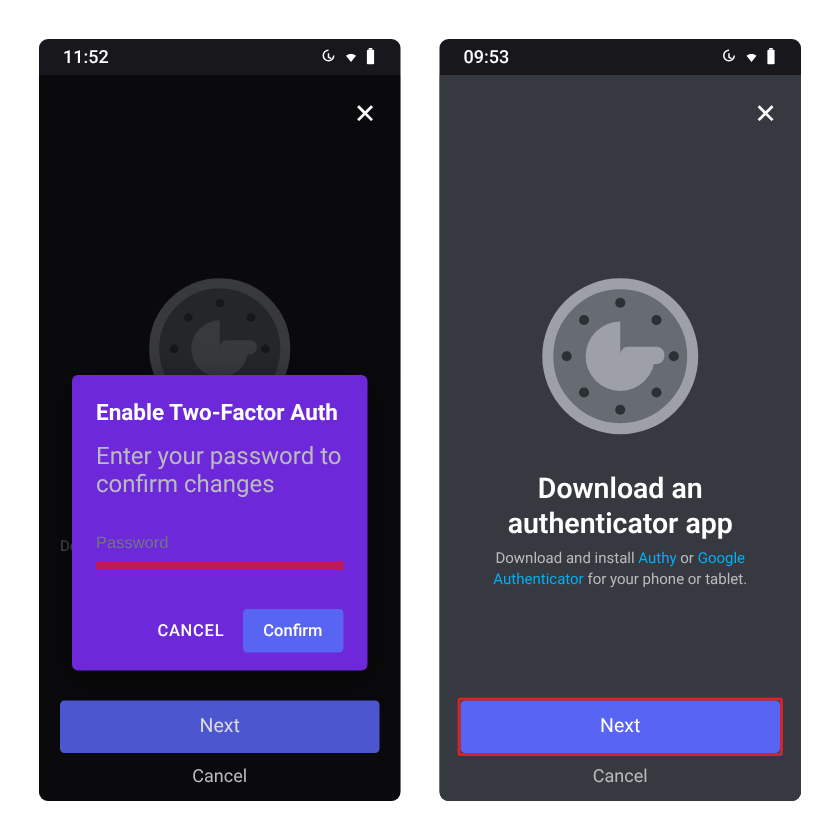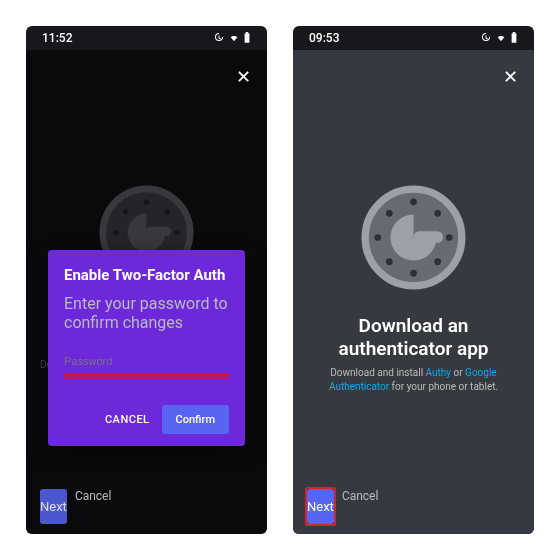--- a/index.html
+++ b/index.html
@@ -75,21 +75,21 @@
     line-height: 1.4;
     padding: 0 4px;
   }
   .subtext a { color:#00aff4; text-decoration:none; }
   .bottom-area {
     position: absolute;
     bottom: 10px;
     left: 14px;
     right: 14px;
     display: flex;
-    flex-direction: row;
+    flex-direction: column;
     gap: 8px;
   }
   .next-btn {
     background: #5865f2;
     color: #fff;
     font-size: 13px;
     text-align: center;
     padding: 10px 0;
     border-radius: 3px;
     cursor: pointer;

